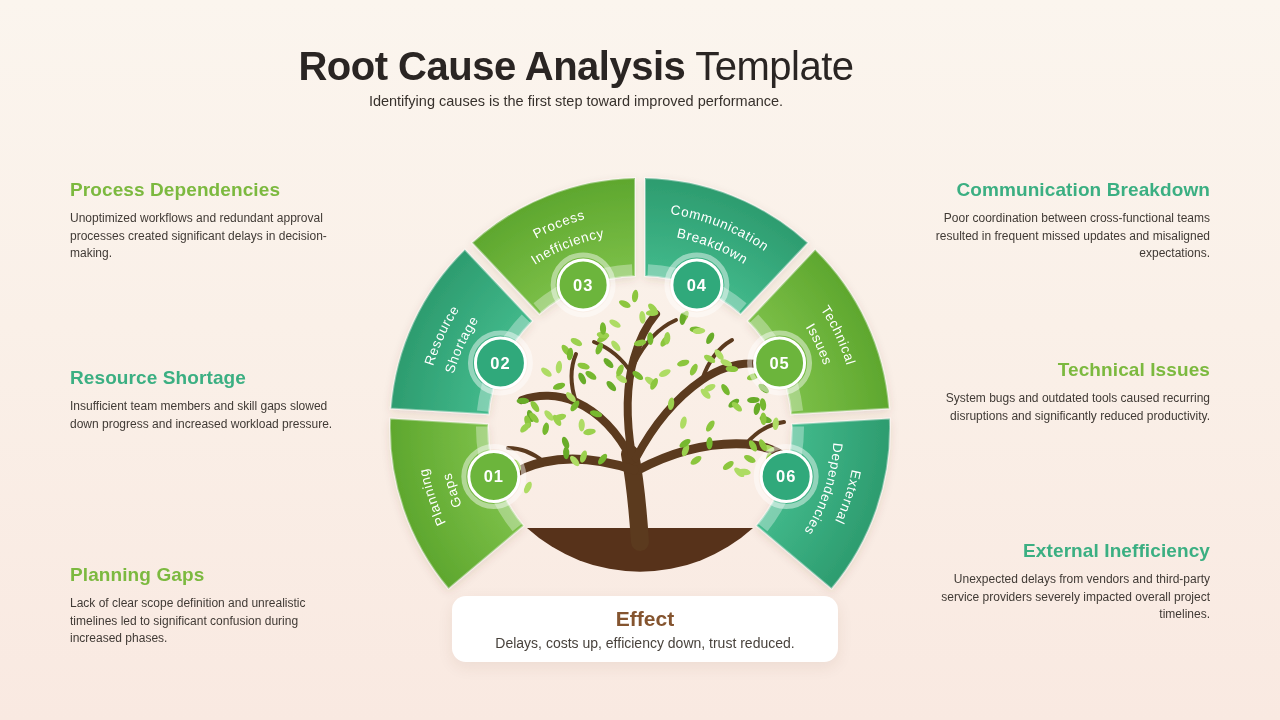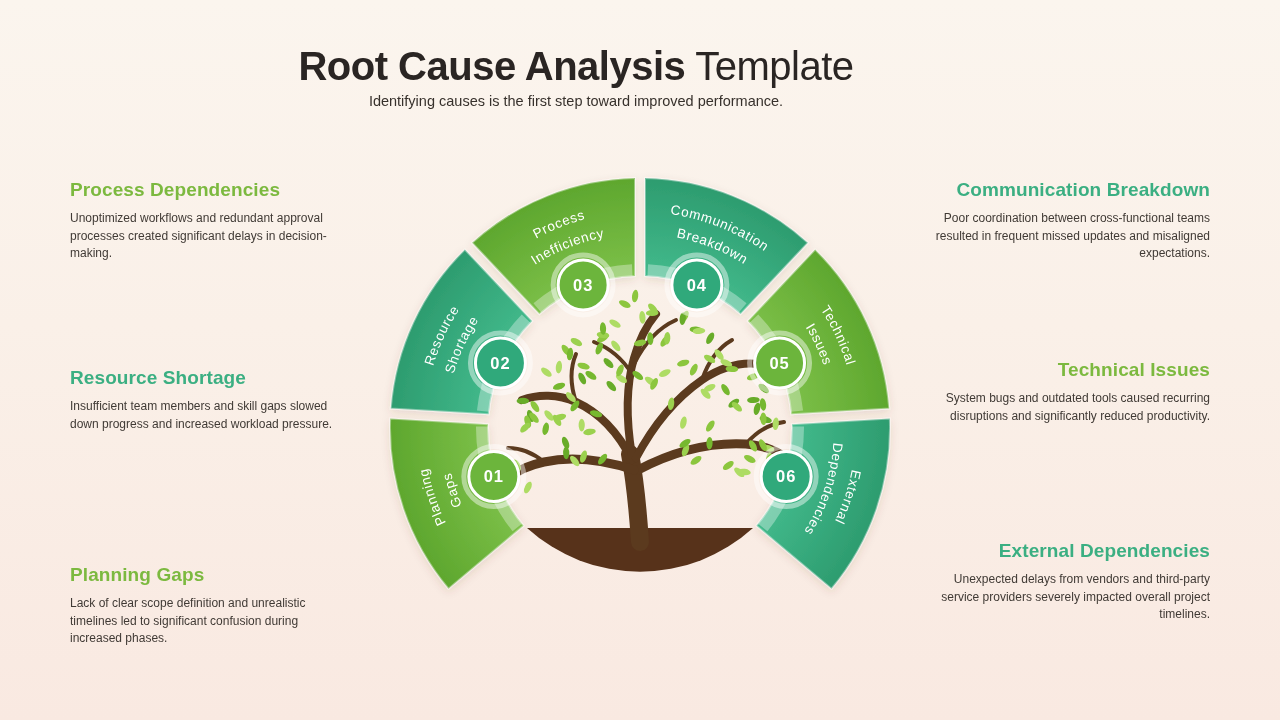--- a/index.html
+++ b/index.html
@@ -62,21 +62,21 @@
 
   <div class="blk right row1">
     <h3 style="color: rgb(59, 175, 130);">Communication Breakdown</h3>
     <p>Poor coordination between cross-functional teams resulted in frequent missed updates and misaligned expectations.</p>
   </div>
   <div class="blk right row2">
     <h3 style="color: rgb(124, 185, 63);">Technical Issues</h3>
     <p>System bugs and outdated tools caused recurring disruptions and significantly reduced productivity.</p>
   </div>
   <div class="blk right row3">
-    <h3 style="color: rgb(59, 175, 130);">External Dependencies</h3>
+    <h3 style="color: rgb(59, 175, 130);">External Inefficiency</h3>
     <p>Unexpected delays from vendors and third-party service providers severely impacted overall project timelines.</p>
   </div>
 
   <div class="diagram">
     <svg id="ring-svg" width="520" height="520" viewBox="0 0 520 520">
       <defs>
         <radialGradient id="gradGreen" gradientUnits="userSpaceOnUse" cx="260" cy="260" r="250">
           <stop offset="0.58" stop-color="#7fc24b"></stop>
             <stop offset="1" stop-color="#5ea72e"></stop>
         </radialGradient>
@@ -268,14 +268,18 @@
           </g>
           <g>
             <circle cx="406.1833671102472" cy="308.43989244734854" r="30" fill="none" stroke="rgba(255,255,255,0.45)" stroke-width="5"></circle>
             <circle cx="406.1833671102472" cy="308.43989244734854" r="25" fill="#30a97b" stroke="#ffffff" stroke-width="3"></circle>
             <text x="406.1833671102472" y="314.43989244734854" text-anchor="middle" fill="#ffffff" font-size="16.5" font-weight="600" letter-spacing="1">06</text>
           </g>
         </g>
     </svg>
   </div>
 
+  <div class="effect">
+    <div class="et" style="color: rgb(132, 84, 47);">Effect</div>
+    <div class="ed">Delays, costs up, efficiency down, trust reduced.</div>
+  </div>
 
 </div>
 
 </body></html>

